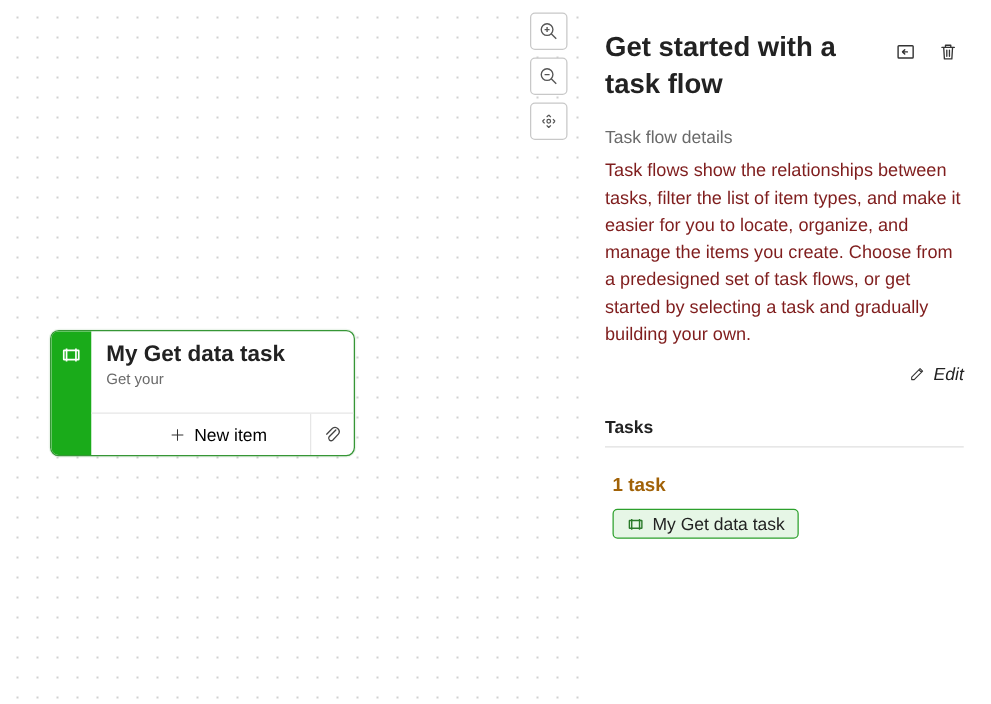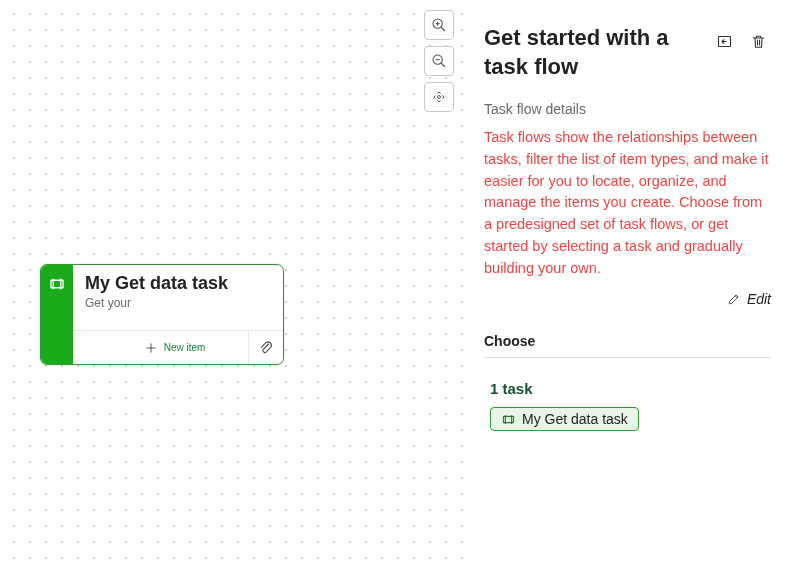--- a/index.html
+++ b/index.html
@@ -102,22 +102,22 @@
       display: flex;
       align-items: stretch;
       height: 34px;
     }
     .new-item-btn {
       flex: 1;
       display: flex;
       align-items: center;
       justify-content: center;
       gap: 6px;
-      font-size: 10px;
-      color: #15803d;
+      font-size: 14px;
+      color: #000000;
       cursor: pointer;
       border-right: 1px solid #e6e6e6;
       margin-left: 28px;
     }
     .new-item-btn svg {
       width: 14px;
       height: 14px;
     }
     .attach-btn {
       width: 34px;
@@ -161,21 +161,21 @@
       width: 17px;
       height: 17px;
     }
     .details-subtitle {
       font-size: 14px;
       color: #6a6a6a;
       margin-top: 20px;
     }
     .details-desc {
       font-size: 14.5px;
-      color: #ef4444;
+      color: #7f1d1d;
       line-height: 1.5;
       margin-top: 10px;
     }
     .edit-row {
       display: flex;
       justify-content: flex-end;
       margin-top: 12px;
       font-style: italic;
     }
     .edit-link {
@@ -194,21 +194,21 @@
       font-size: 14px;
       font-weight: 600;
       color: #222;
       margin-top: 26px;
       padding-bottom: 8px;
       border-bottom: 1px solid #e0e0e0;
     }
     .task-count {
       font-size: 15px;
       font-weight: 600;
-      color: #14532d;
+      color: #a16207;
       margin-top: 22px;
       margin-bottom: 10px;
       margin-left: 6px;
     }
     .task-pill {
       display: inline-flex;
       align-items: center;
       gap: 6px;
       background: #e6f6e6;
       border: 1px solid #2ca02c;
@@ -311,21 +311,21 @@
 
   <div class="edit-row">
     <div class="edit-link">
       <svg viewBox="0 0 24 24">
         <path d="M4 20 L4 16.5 L15.5 5 L19 8.5 L7.5 20 Z M14 6.5 L17.5 10" fill="none" stroke="#333" stroke-width="1.5" stroke-linejoin="round"></path>
       </svg>
       <span>Edit</span>
     </div>
   </div>
 
-  <div class="section-label">Choose</div>
+  <div class="section-label">Tasks</div>
 
   <div class="task-count">1 task</div>
 
   <div class="task-pill">
     <svg viewBox="0 0 24 24">
       <rect x="4" y="7" width="16" height="10" rx="0.5" fill="none" stroke="#2a7a2a" stroke-width="1.8"></rect>
       <line x1="7" y1="5" x2="7" y2="19" stroke="#2a7a2a" stroke-width="1.8"></line>
       <line x1="17" y1="5" x2="17" y2="19" stroke="#2a7a2a" stroke-width="1.8"></line>
     </svg>
     <span>My Get data task</span>

